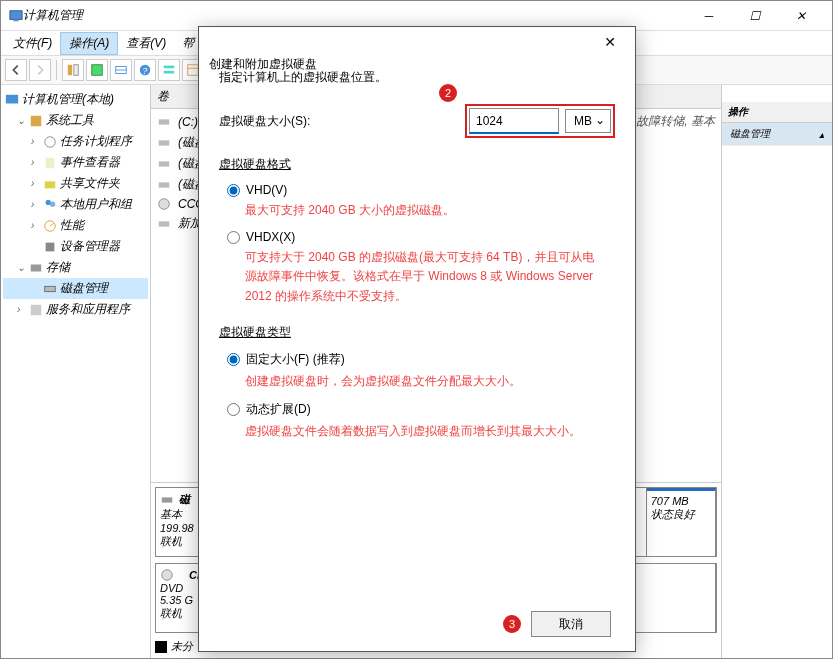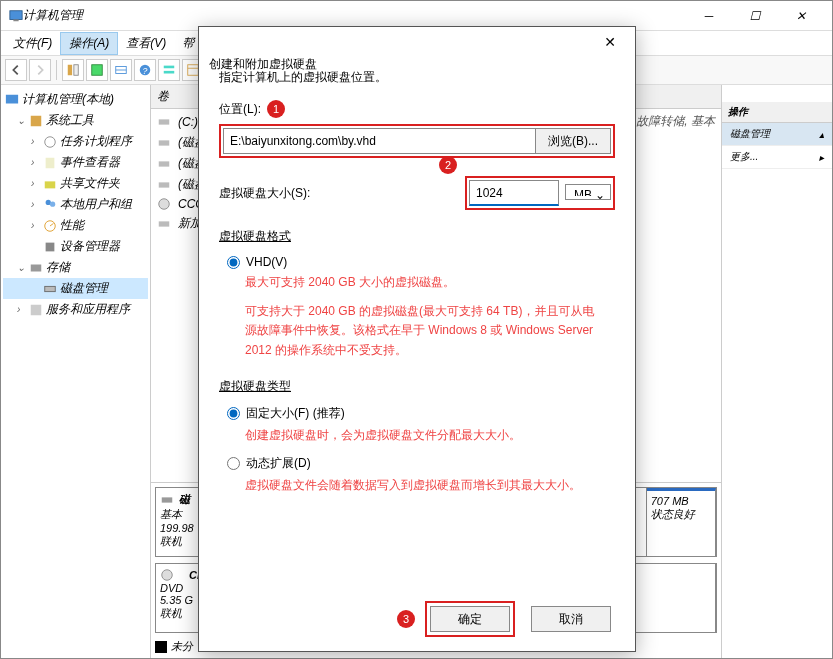--- a/index.html
+++ b/index.html
@@ -55,21 +55,21 @@
 .field-label { margin-bottom: 6px; display: flex; align-items: center; gap: 6px; }
 .input-row { display: flex; gap: 0; }
 .text-input { flex: 1; border: 1px solid #888; padding: 4px 6px; font-size: 12px; height: 26px; }
 .browse-btn { border: 1px solid #888; border-left: none; padding: 4px 12px; background: #f0f0f0; height: 26px; font-size: 12px; }
 .red-box { border: 2px solid #d92020; padding: 2px; }
 .badge { width: 18px; height: 18px; border-radius: 50%; background: #d92020; color: #fff; display: inline-flex; align-items: center; justify-content: center; font-size: 11px; }
 
 .size-row { display: flex; align-items: center; justify-content: space-between; margin: 18px 0 6px; }
 .size-controls { display: flex; align-items: center; gap: 6px; }
 .size-input { width: 90px; border: 1px solid #888; border-bottom: 2px solid #0067c0; padding: 4px 6px; height: 26px; font-size: 12px; }
-.unit-select { border: 1px solid #888; padding: 3px 18px 3px 8px; height: 16px; background: #fff; font-size: 12px; appearance: none; position: relative; text-align: center; }
+.unit-select { border: 1px solid #888; padding: 3px 18px 3px 8px; height: 24px; background: #fff; font-size: 12px; appearance: none; position: relative; text-align: center; }
 .unit-wrap { position: relative; }
 .unit-wrap::after { content: "⌄"; position: absolute; right: 6px; top: 4px; font-size: 12px; pointer-events: none; }
 
 .group { margin-top: 18px; }
 .group-title { margin-bottom: 10px; text-decoration: underline; }
 .radio-row { display: flex; align-items: center; gap: 6px; margin: 8px 0 4px 8px; }
 .radio-row input { accent-color: #0067c0; }
 .radio-desc { margin: 4px 16px 10px 26px; line-height: 1.6; color: #ef4444; }
 
 .dlg-buttons { position: absolute; bottom: 14px; right: 0; width: 100%; display: flex; justify-content: flex-end; gap: 16px; padding: 0 24px; align-items: center; }
@@ -321,48 +321,32 @@
           </div>
       </div>
     </div>
 
     <div class="right-panel">
       <div class="right-header">操作</div>
       <div class="right-row selected">
           <span>磁盘管理</span>
           <span>▴</span>
         </div>
-      <div class="right-row">
-          <span>更多...</span>
-          <span>▸</span>
-        </div>
     </div>
   </div>
 </div>
 
 <div class="dialog">
   <div class="dlg-titlebar">
     <span class="title">创建和附加虚拟硬盘</span>
     <div class="dlg-close">✕</div>
   </div>
   <div class="dlg-body">
     <p>指定计算机上的虚拟硬盘位置。</p>
 
-    <div class="field-row">
-      <div class="field-label">
-        <span>位置(L):</span>
-        <span class="badge">1</span>
-      </div>
-      <div class="red-box">
-        <div class="input-row">
-          <input class="text-input" value="E:\baiyunxitong.com\by.vhd" style="">
-          <button class="browse-btn">浏览(B)...</button>
-        </div>
-      </div>
-    </div>
 
     <div class="size-row">
       <span>虚拟硬盘大小(S):</span>
       <div style="position:relative">
         <span class="badge badge-standalone" style="left:-26px;top:-20px">2</span>
         <div class="red-box">
           <div class="size-controls">
             <input class="size-input" value="1024" style="">
             <span class="unit-wrap">
               <select class="unit-select">
@@ -374,38 +358,39 @@
       </div>
     </div>
 
     <div class="group">
       <div class="group-title">虚拟硬盘格式</div>
       <label class="radio-row">
         <input type="radio" name="fmt" checked="" style="">
         <span>VHD(V)</span>
       </label>
       <div class="radio-desc">最大可支持 2040 GB 大小的虚拟磁盘。</div>
+      <label class="radio-row">
+        <input type="radio" name="fmt" style="">
+        <span>VHDX(X)</span>
+      </label>
       <div class="radio-desc">可支持大于 2040 GB 的虚拟磁盘(最大可支持 64 TB)，并且可从电源故障事件中恢复。该格式在早于 Windows 8 或 Windows Server 2012 的操作系统中不受支持。</div>
     </div>
 
     <div class="group">
       <div class="group-title">虚拟硬盘类型</div>
       <label class="radio-row">
         <input type="radio" name="typ" checked="" style="">
         <span>固定大小(F) (推荐)</span>
       </label>
       <div class="radio-desc">创建虚拟硬盘时，会为虚拟硬盘文件分配最大大小。</div>
       <label class="radio-row">
         <input type="radio" name="typ" style="">
         <span>动态扩展(D)</span>
       </label>
       <div class="radio-desc">虚拟硬盘文件会随着数据写入到虚拟硬盘而增长到其最大大小。</div>
     </div>
   </div>
 
   <div class="dlg-buttons">
     <span class="badge" style="margin-right:-6px">3</span>
-    <span class="red-box" style="padding:3px">
-      <button class="dlg-btn primary">确定</button>
-    </span>
     <button class="dlg-btn">取消</button>
   </div>
 </div>
 
 </body></html>

